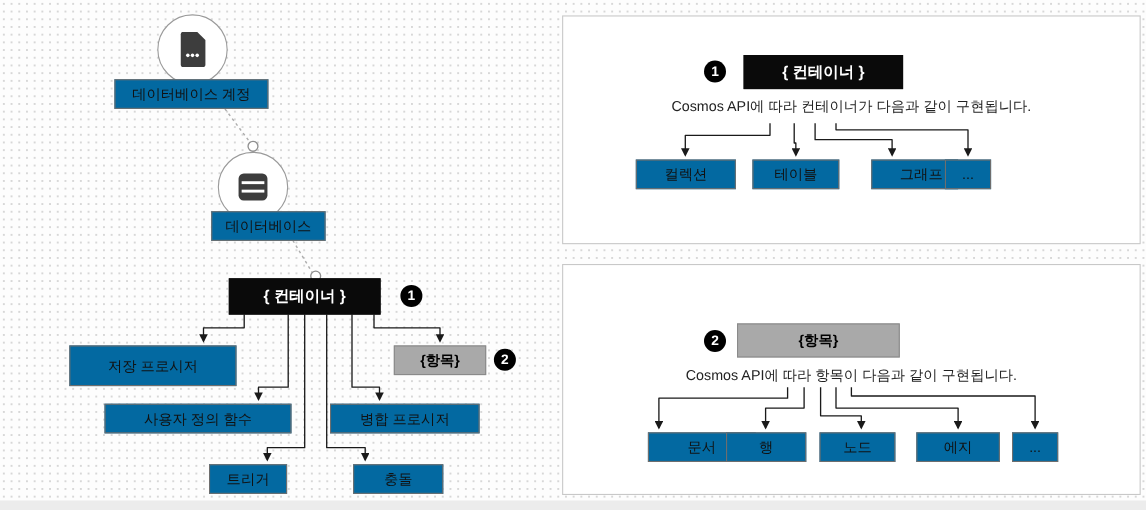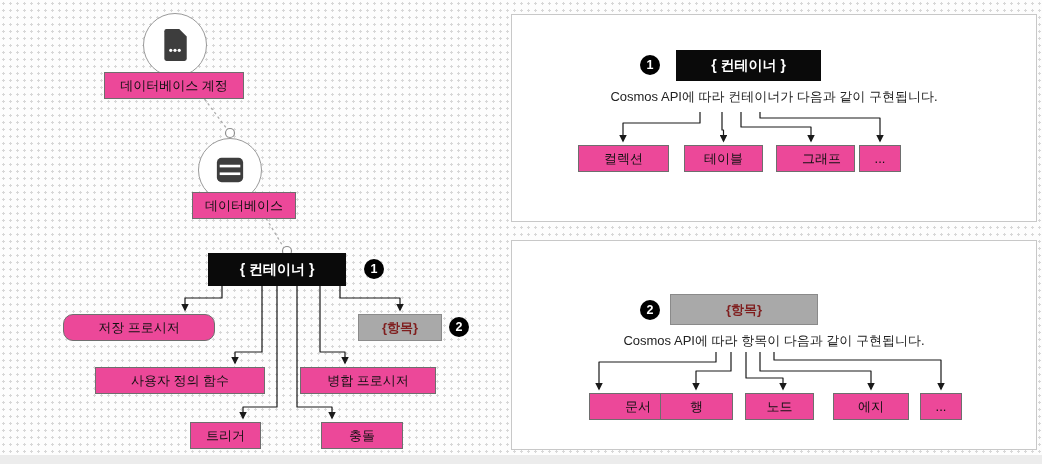--- a/index.html
+++ b/index.html
@@ -13,34 +13,34 @@
     overflow: hidden;
   }
   #stage { position: absolute; inset: 0; }
   .panel {
     position: absolute;
     background: #ffffff;
     border: 1px solid #c8c8c8;
   }
   .nbox {
     position: absolute;
-    background: #ec4899;
+    background: #0369a1;
     border: 1px solid #6e6e6e;
     display: flex; align-items: center; justify-content: center;
     font-size: 13px; color: #111; white-space: nowrap;
   }
   .nbox.black {
     background: var(--container-box, #0a0a0a);
     border-color: var(--container-box, #0a0a0a);
     color: #fff; font-weight: bold; font-size: 14px;
   }
   .nbox.gray {
     background: var(--item-box, #a9a9a9);
     border-color: #8a8a8a;
-    color: #7f1d1d; font-weight: bold;
+    color: #000000; font-weight: bold;
   }
   .circle {
     position: absolute; border-radius: 50%;
     background: #fff; border: 1px solid #9a9a9a;
     display: flex; align-items: center; justify-content: center;
   }
   .badge {
     position: absolute; width: 20px; height: 20px; border-radius: 50%;
     background: var(--badge, #000); color: #fff;
     display: flex; align-items: center; justify-content: center;
@@ -115,36 +115,36 @@
       <rect x="2" y="3" width="28" height="26" rx="5" fill="#3d3d3d"></rect>
       <rect x="5" y="10.4" width="22" height="2.8" fill="#fff"></rect>
       <rect x="5" y="18.6" width="22" height="2.8" fill="#fff"></rect>
     </svg>
   </div>
   <div class="nbox" style="left:192px; top:192px; width:104px; height:27px;">데이터베이스</div>
 
   <div class="nbox black" style="left:208px; top:253px; width:138px; height:33px;">{ 컨테이너 }</div>
   <div class="badge" style="left:364px; top:259px;">1</div>
 
-  <div class="nbox" style="left:63px; top:314px; width:152px; height:27px;border-radius:10px;">저장 프로시저</div>
+  <div class="nbox" style="left:63px; top:314px; width:152px; height:37px;">저장 프로시저</div>
   <div class="nbox gray" style="left:358px; top:314px; width:84px; height:27px;">{항목}</div>
   <div class="badge" style="left:449px; top:317px;">2</div>
 
   <div class="nbox" style="left:95px; top:367px; width:170px; height:27px;">사용자 정의 함수</div>
   <div class="nbox" style="left:300px; top:367px; width:136px; height:27px;">병합 프로시저</div>
 
   <div class="nbox" style="left:190px; top:422px; width:71px; height:27px;">트리거</div>
   <div class="nbox" style="left:305px; top:422px; width:82px; height:27px;margin-left:16px;">충돌</div>
 
   <div class="badge" style="left:640px; top:55px;">1</div>
   <div class="nbox black" style="left:676px; top:50px; width:145px; height:31px;">{ 컨테이너 }</div>
   <div class="desc" style="left:530px; top:88px; width:488px;">Cosmos API에 따라 컨테이너가 다음과 같이 구현됩니다.</div>
   <div class="nbox" style="left:578px; top:145px; width:91px; height:27px;">컬렉션</div>
   <div class="nbox" style="left:684px; top:145px; width:79px; height:27px;">테이블</div>
-  <div class="nbox" style="left:776px; top:145px; width:79px; height:27px;padding-left:12px;">그래프</div>
+  <div class="nbox" style="left:792px; top:145px; width:79px; height:27px;padding-left:12px;">그래프</div>
   <div class="nbox" style="left:859px; top:145px; width:42px; height:27px;">...</div>
 
   <div class="badge" style="left:640px; top:300px;">2</div>
   <div class="nbox gray" style="left:670px; top:294px; width:148px; height:31px;">{항목}</div>
   <div class="desc" style="left:530px; top:332px; width:488px;">Cosmos API에 따라 항목이 다음과 같이 구현됩니다.</div>
   <div class="nbox" style="left:550px; top:393px; width:98px; height:27px;margin-left:39px;">문서</div>
   <div class="nbox" style="left:660px; top:393px; width:73px; height:27px;">행</div>
   <div class="nbox" style="left:745px; top:393px; width:69px; height:27px;">노드</div>
   <div class="nbox" style="left:833px; top:393px; width:76px; height:27px;">에지</div>
   <div class="nbox" style="left:920px; top:393px; width:42px; height:27px;">...</div>

